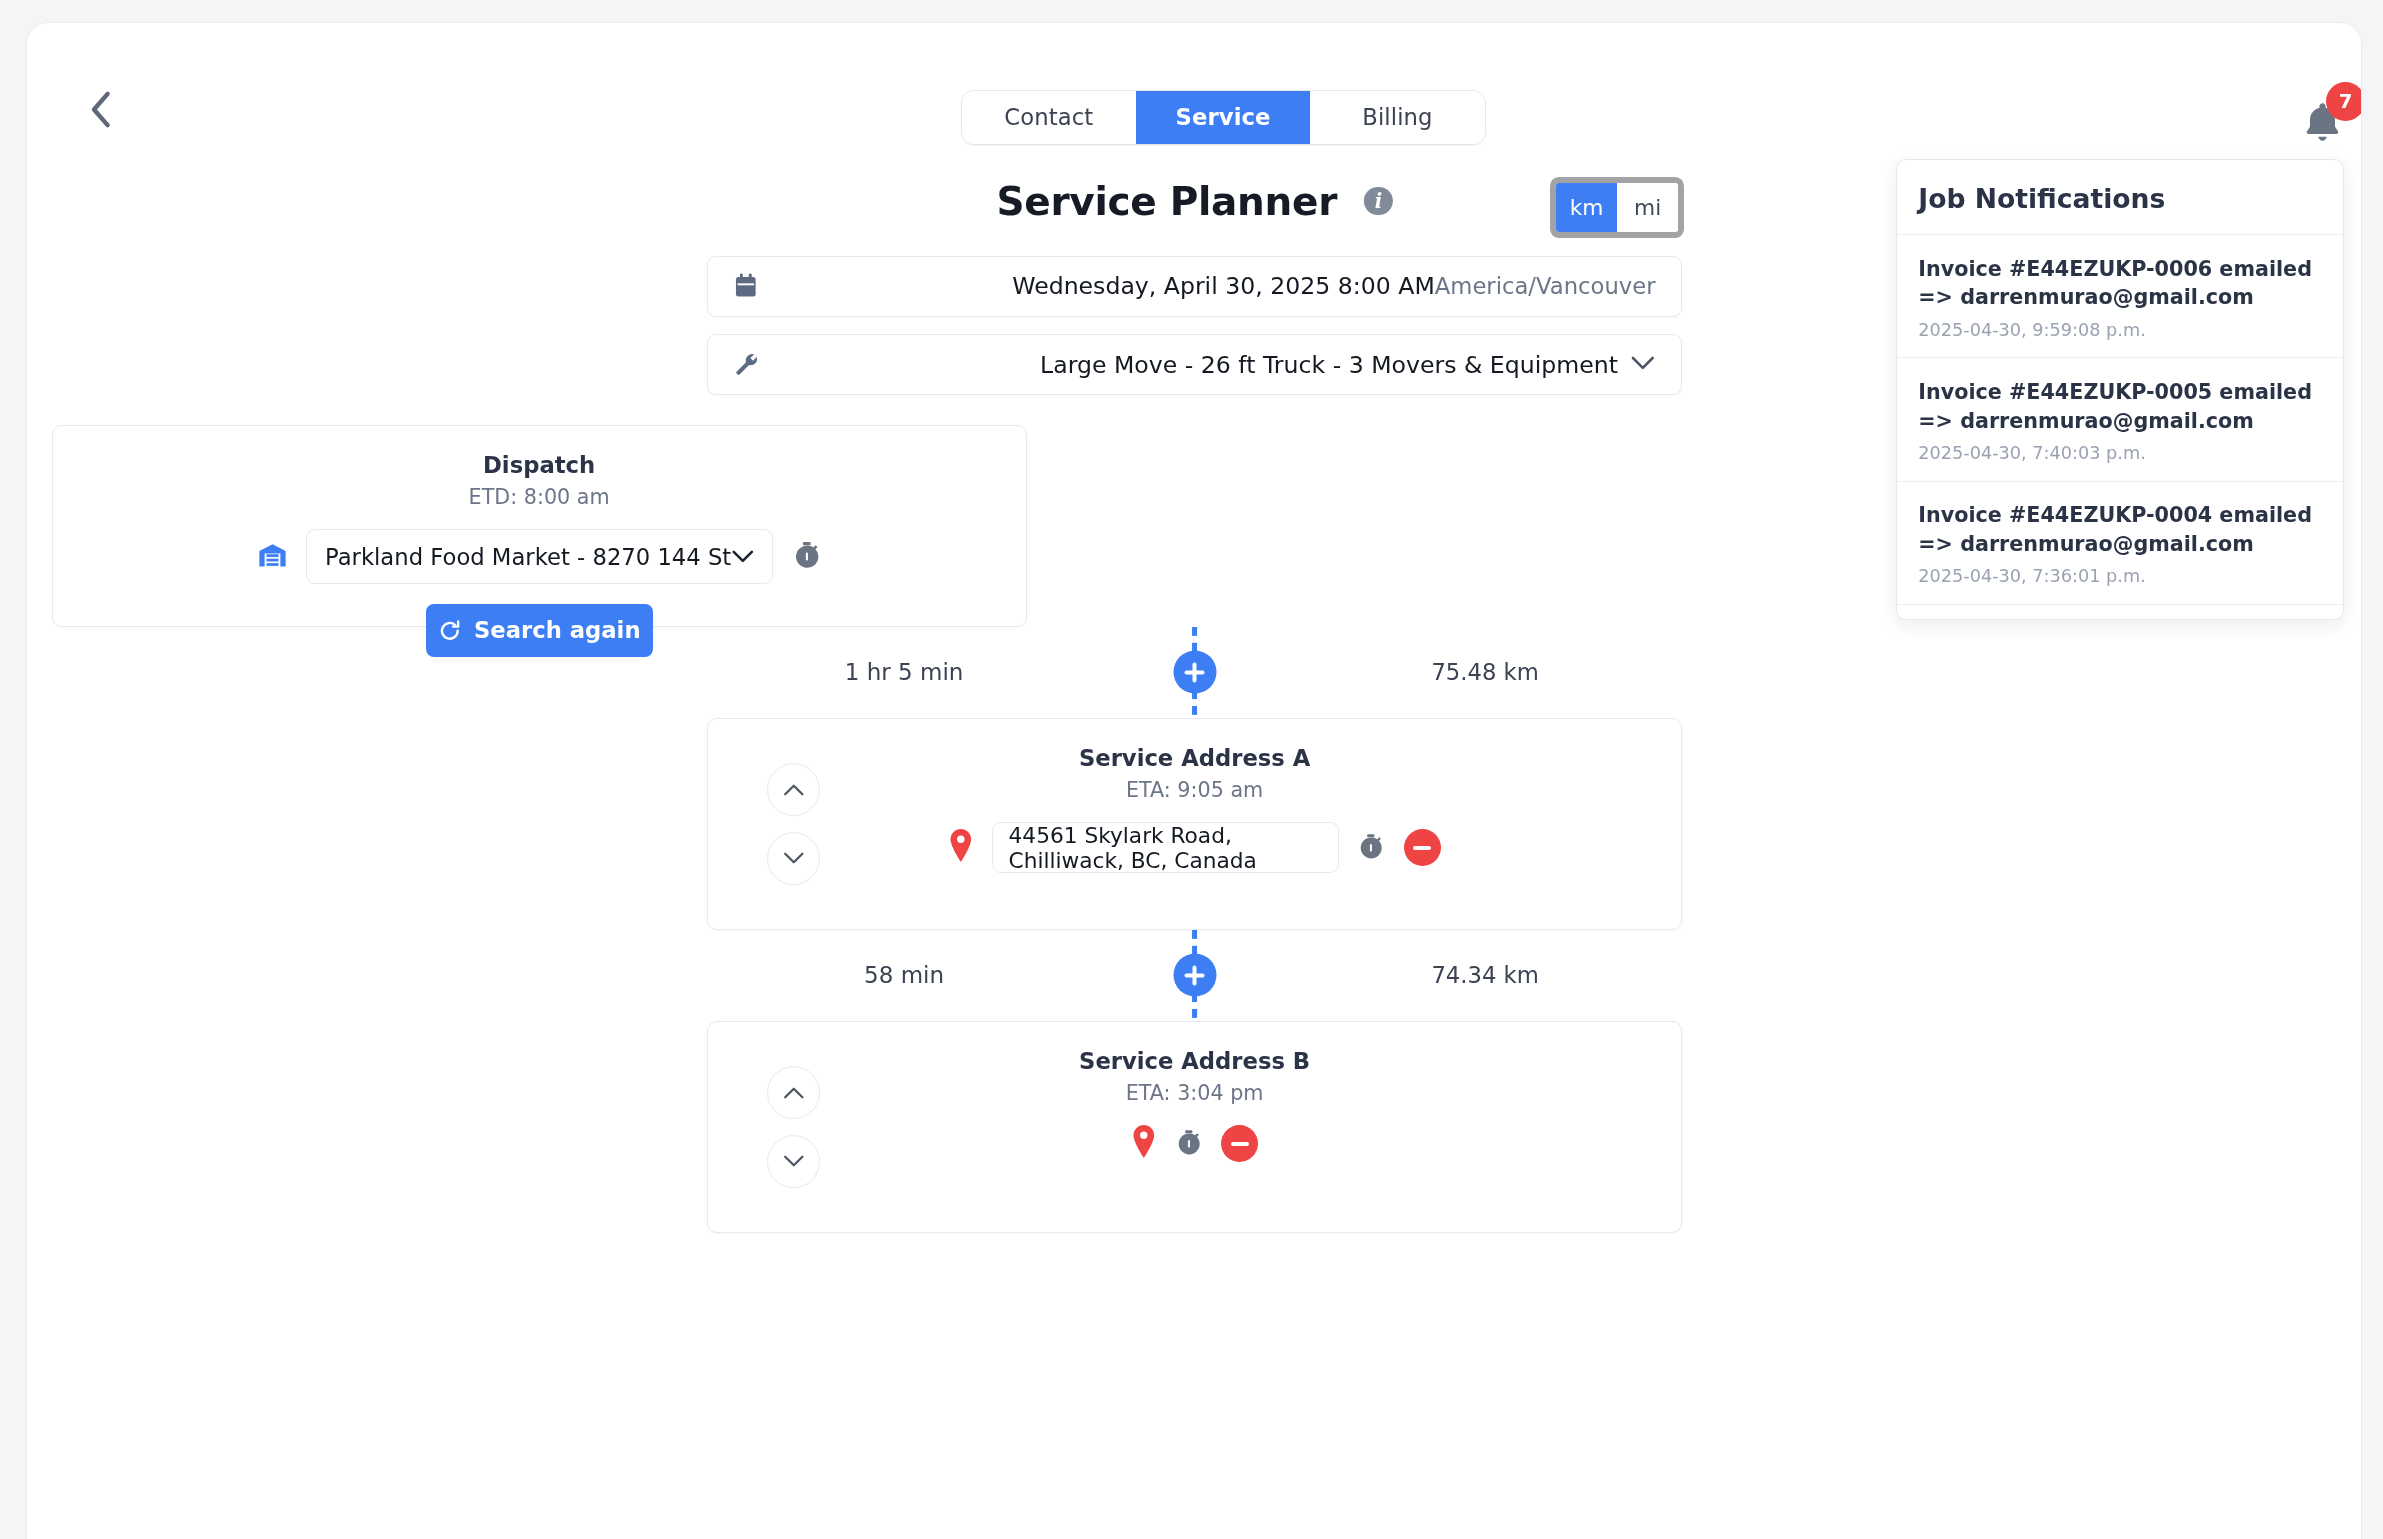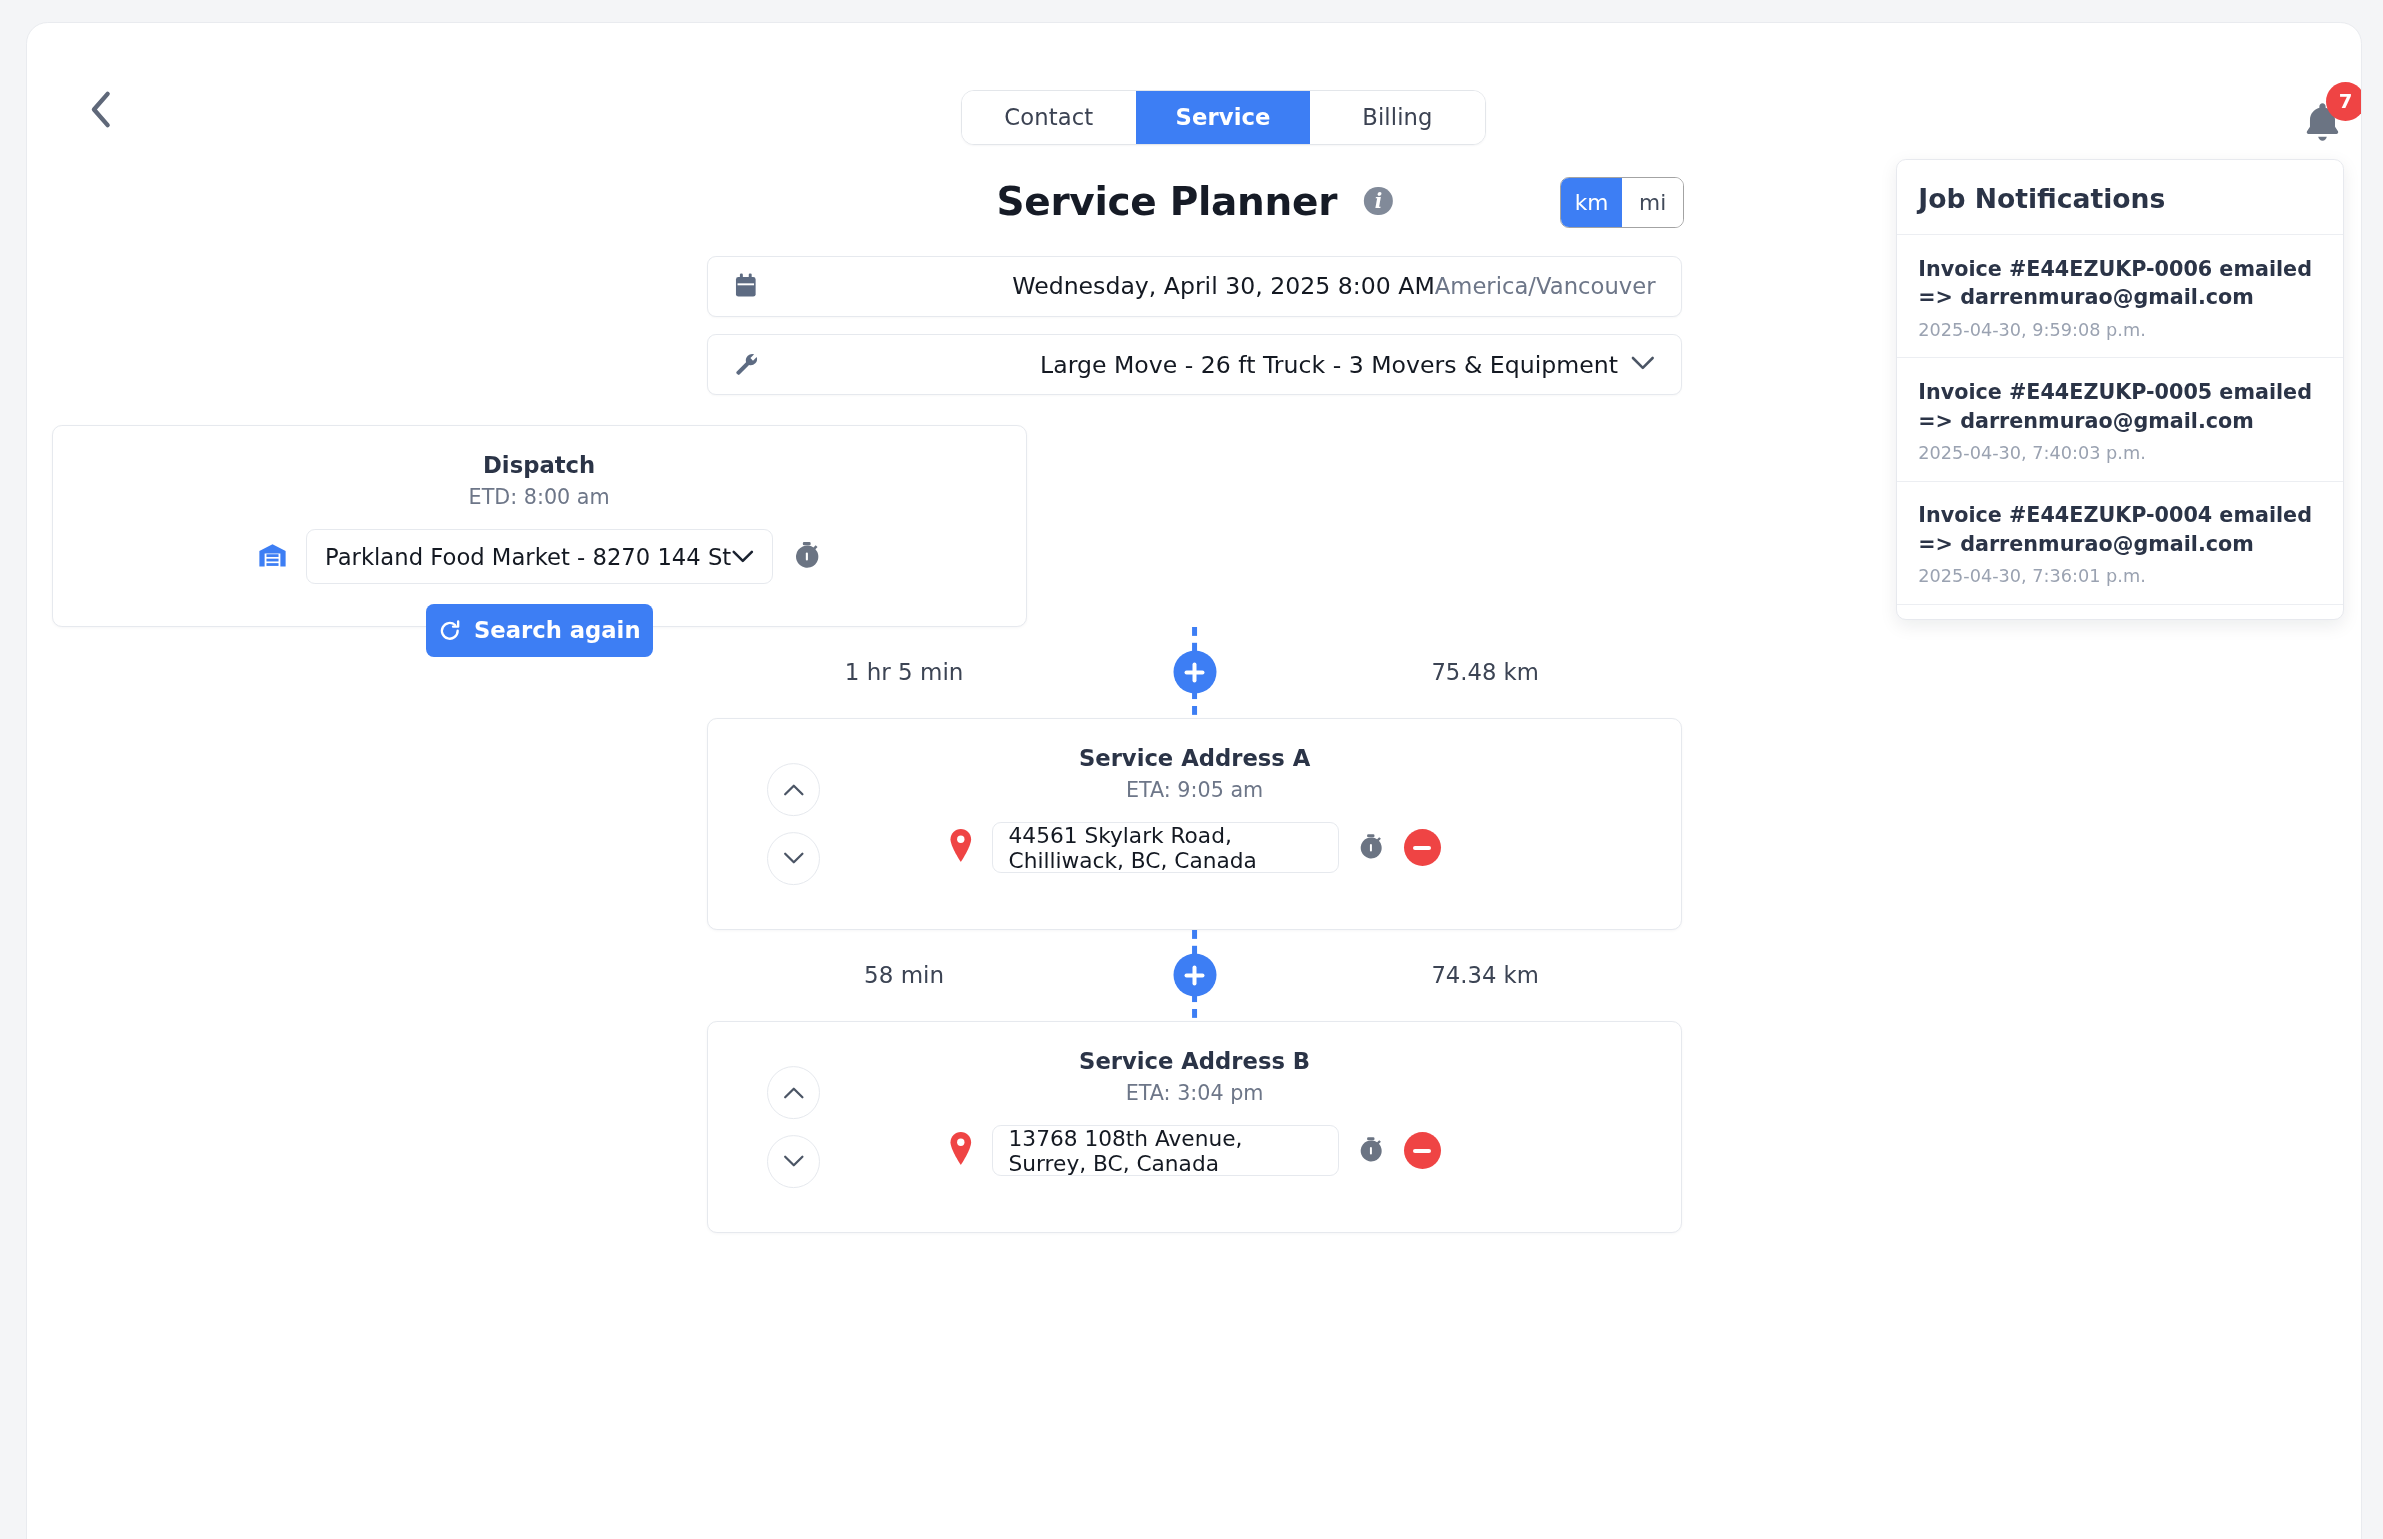--- a/index.html
+++ b/index.html
@@ -116,21 +116,21 @@
     width: 28.6px; height: 28.6px; border-radius: 50%;
     background: #818a99; color: #fff;
     font-size: 19.7px; font-weight: 700; font-style: italic;
     font-family: "DejaVu Serif", "Liberation Serif", serif;
     display: flex; align-items: center; justify-content: center;
     cursor: pointer;
   }
   .unit-toggle {
     position: absolute; right: -2px; top: 5.9px;
     display: flex;
-    border: 1px solid #a3a3a3;
+    border: 6px solid #a3a3a3;
     border-radius: 8.9px;
     overflow: hidden;
     background: #fff;
     text-align: center;
   }
   .unit-opt {
     width: 61px; height: 49px;
     display: flex; align-items: center; justify-content: center;
     font-size: 21.7px; color: #414a5a; background: #fff;
     cursor: pointer;
@@ -456,23 +456,20 @@
           </svg>
         </div>
       </div>
       <div class="stop-body">
         <span>
           <svg width="25.6" height="33" viewBox="0 0 24 32" fill="#ef4444">
             <path d="M12 0C6.5 0 2 4.5 2 10c0 7.2 10 22 10 22s10-14.8 10-22c0-5.5-4.5-10-10-10z"></path>
             <circle cx="12" cy="10" r="3.6" fill="#ffffff"></circle>
           </svg>
         </span>
-        <div class="addr-input">
-          <span>13768 108th Avenue, Surrey, BC, Canada</span>
-        </div>
         <span class="icon-btn">
           <svg width="29.6" height="31.5" viewBox="0 0 24 24" fill="#6b7483">
             <rect x="9" y="1" width="6" height="2.4" rx="1"></rect>
             <path d="M18.6 6.4l1.6-1.6-1.4-1.4-1.7 1.7A8.5 8.5 0 1018.6 6.4z"></path>
             <rect x="11.3" y="9" width="1.6" height="6" fill="#ffffff" rx=".8"></rect>
           </svg>
         </span>
         <span class="minus-btn">
           <i></i>
         </span>

